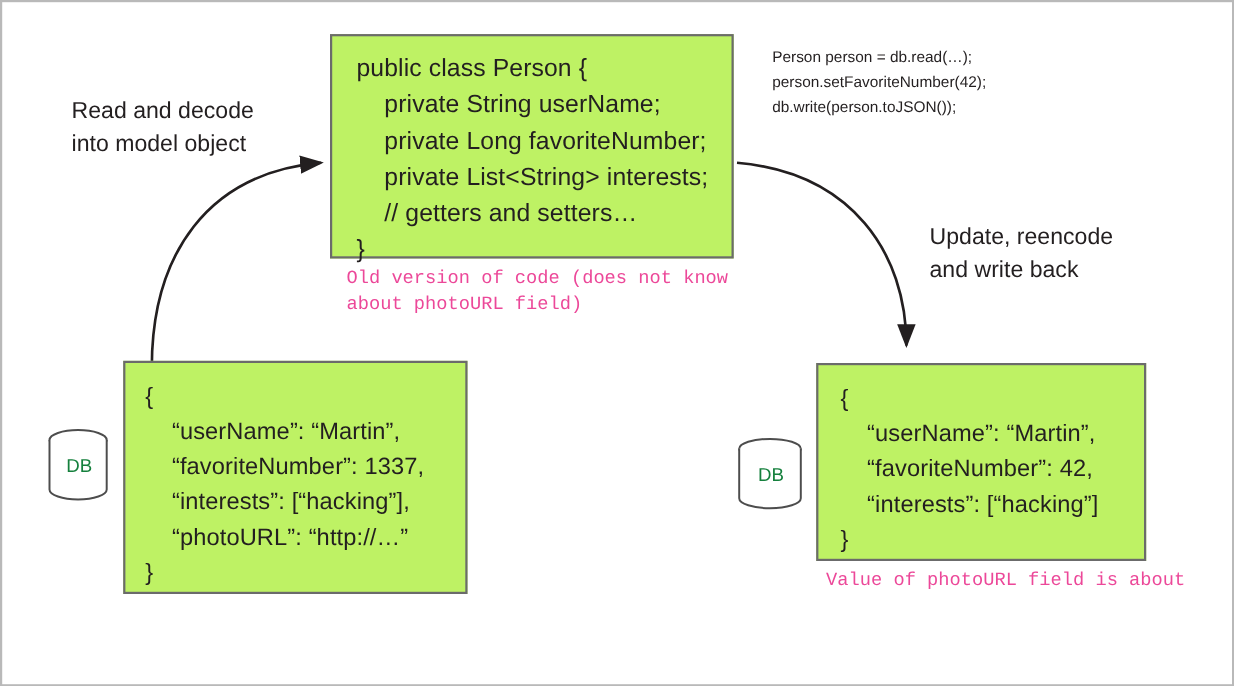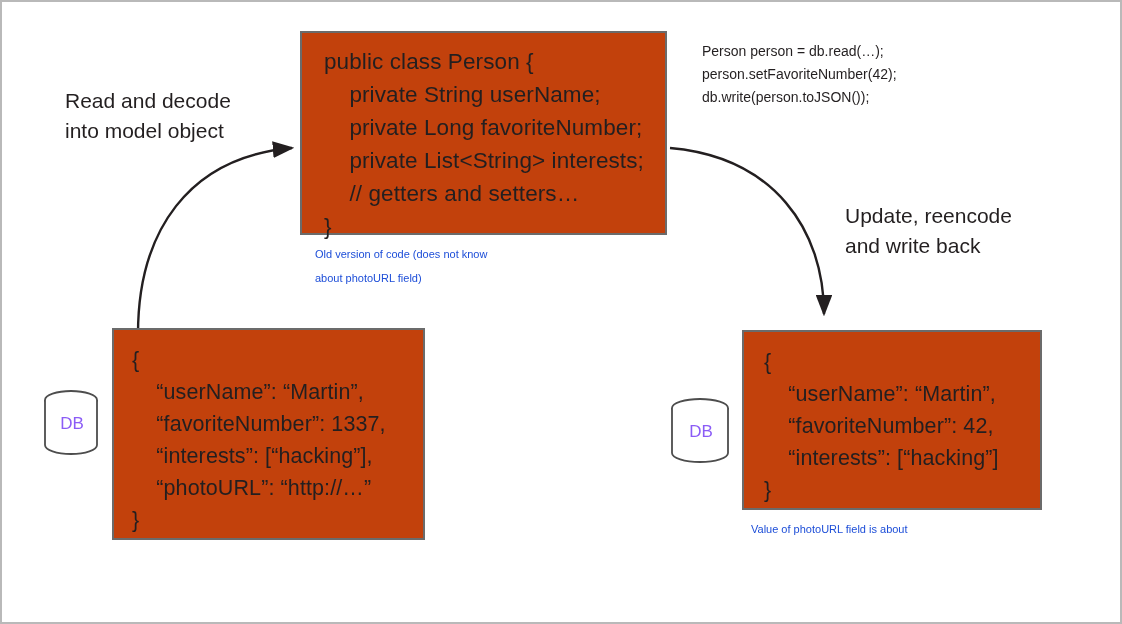--- a/index.html
+++ b/index.html
@@ -17,21 +17,21 @@
     height: 624px;
     box-sizing: border-box;
     border: 2px solid #b9b9b9;
     background: #ffffff;
     overflow: hidden;
   }
   .box {
     position: absolute;
     box-sizing: border-box;
     border: 2px solid #6b6b6b;
-    background: #c2410c;
+    background: #bef264;
     padding-left: 20px;
   }
   .code-text {
     position: absolute;
     white-space: pre;
     font-family: "Liberation Sans", sans-serif;
     color: #231f20;
     letter-spacing: 0.1px;
   }
   #code-box-text {
@@ -54,39 +54,40 @@
   }
   .snippet {
     position: absolute;
     white-space: pre;
     font-size: 14px;
     line-height: 23px;
     color: #231f20;
   }
   .caption {
     position: absolute;
-    font-size: 11px;
+    font-size: 17px;
     line-height: 24px;
-    color: #1d4ed8;
+    color: #ec4899;
     white-space: pre;
+    font-family: Liberation Mono, monospace;
   }
   .arrow-label {
     position: absolute;
     font-size: 21px;
     line-height: 30px;
     color: #231f20;
     white-space: pre;
   }
   .db {
     position: absolute;
   }
   .db-label {
     position: absolute;
     font-size: 17px;
-    color: #8b5cf6;
+    color: #15803d;
     text-align: center;
     width: 100%;
   }
   svg.overlay {
     position: absolute;
     left: 0;
     top: 0;
     width: 1122px;
     height: 624px;
     pointer-events: none;

